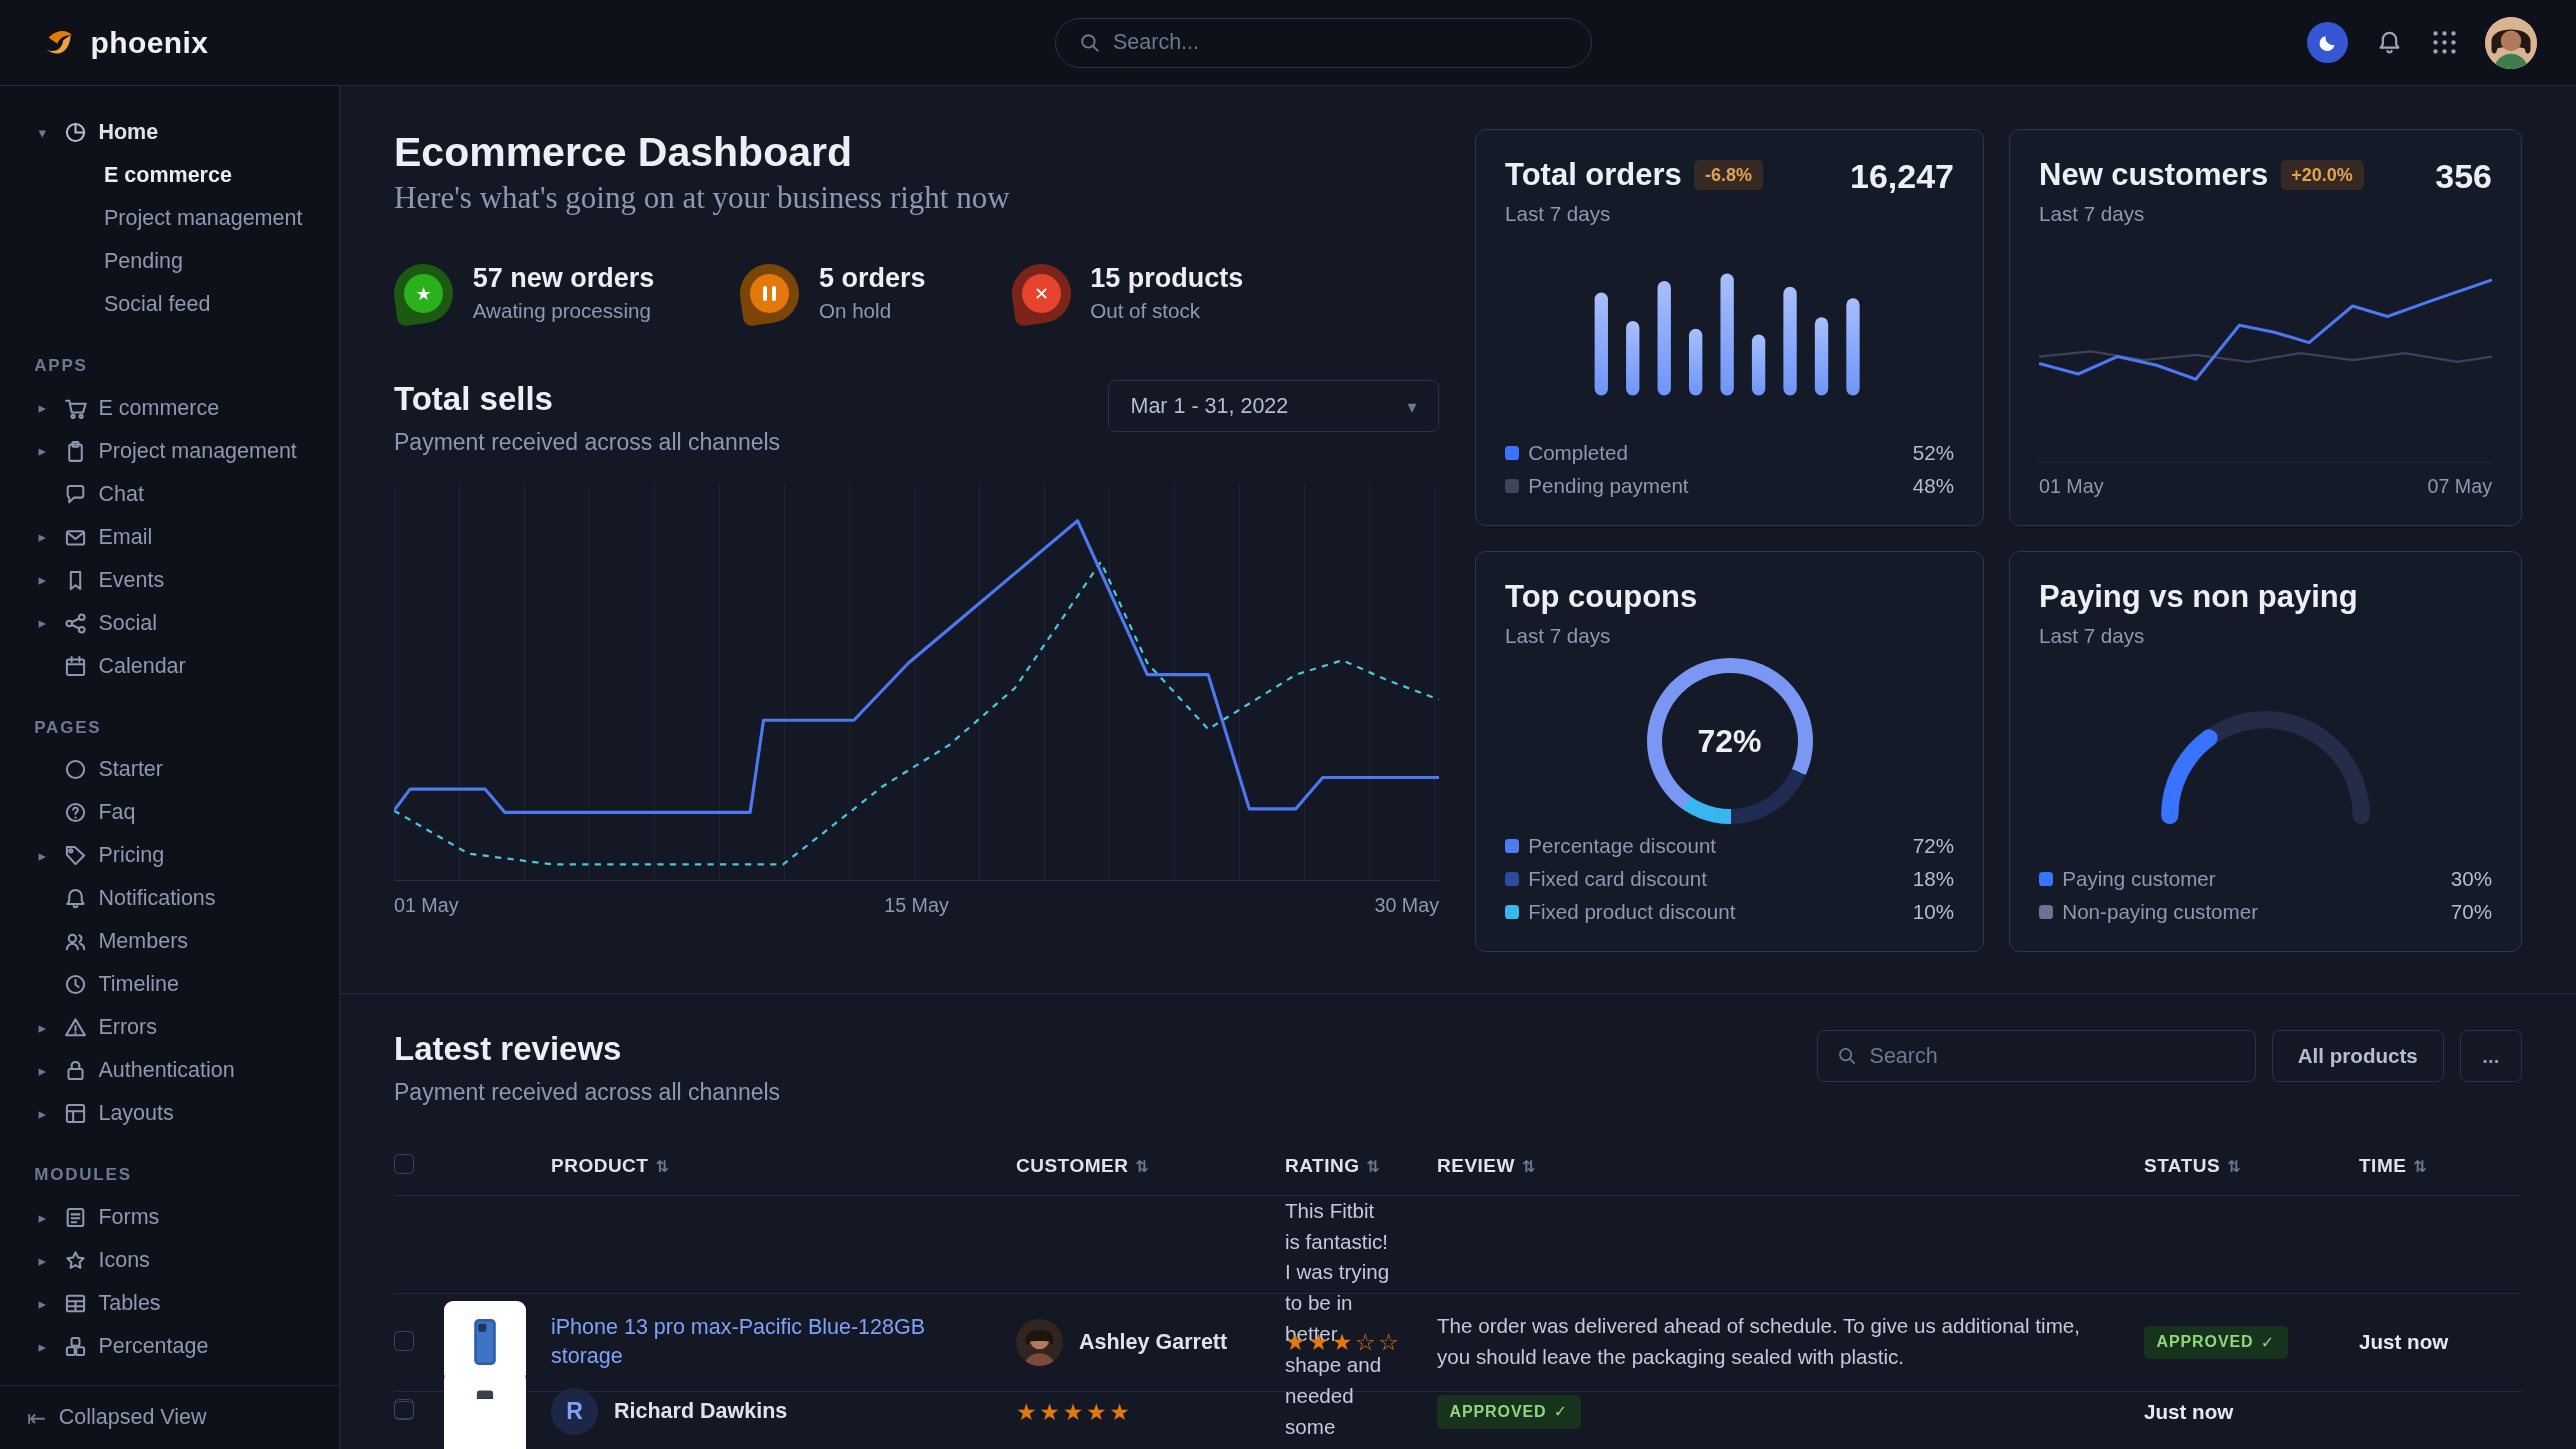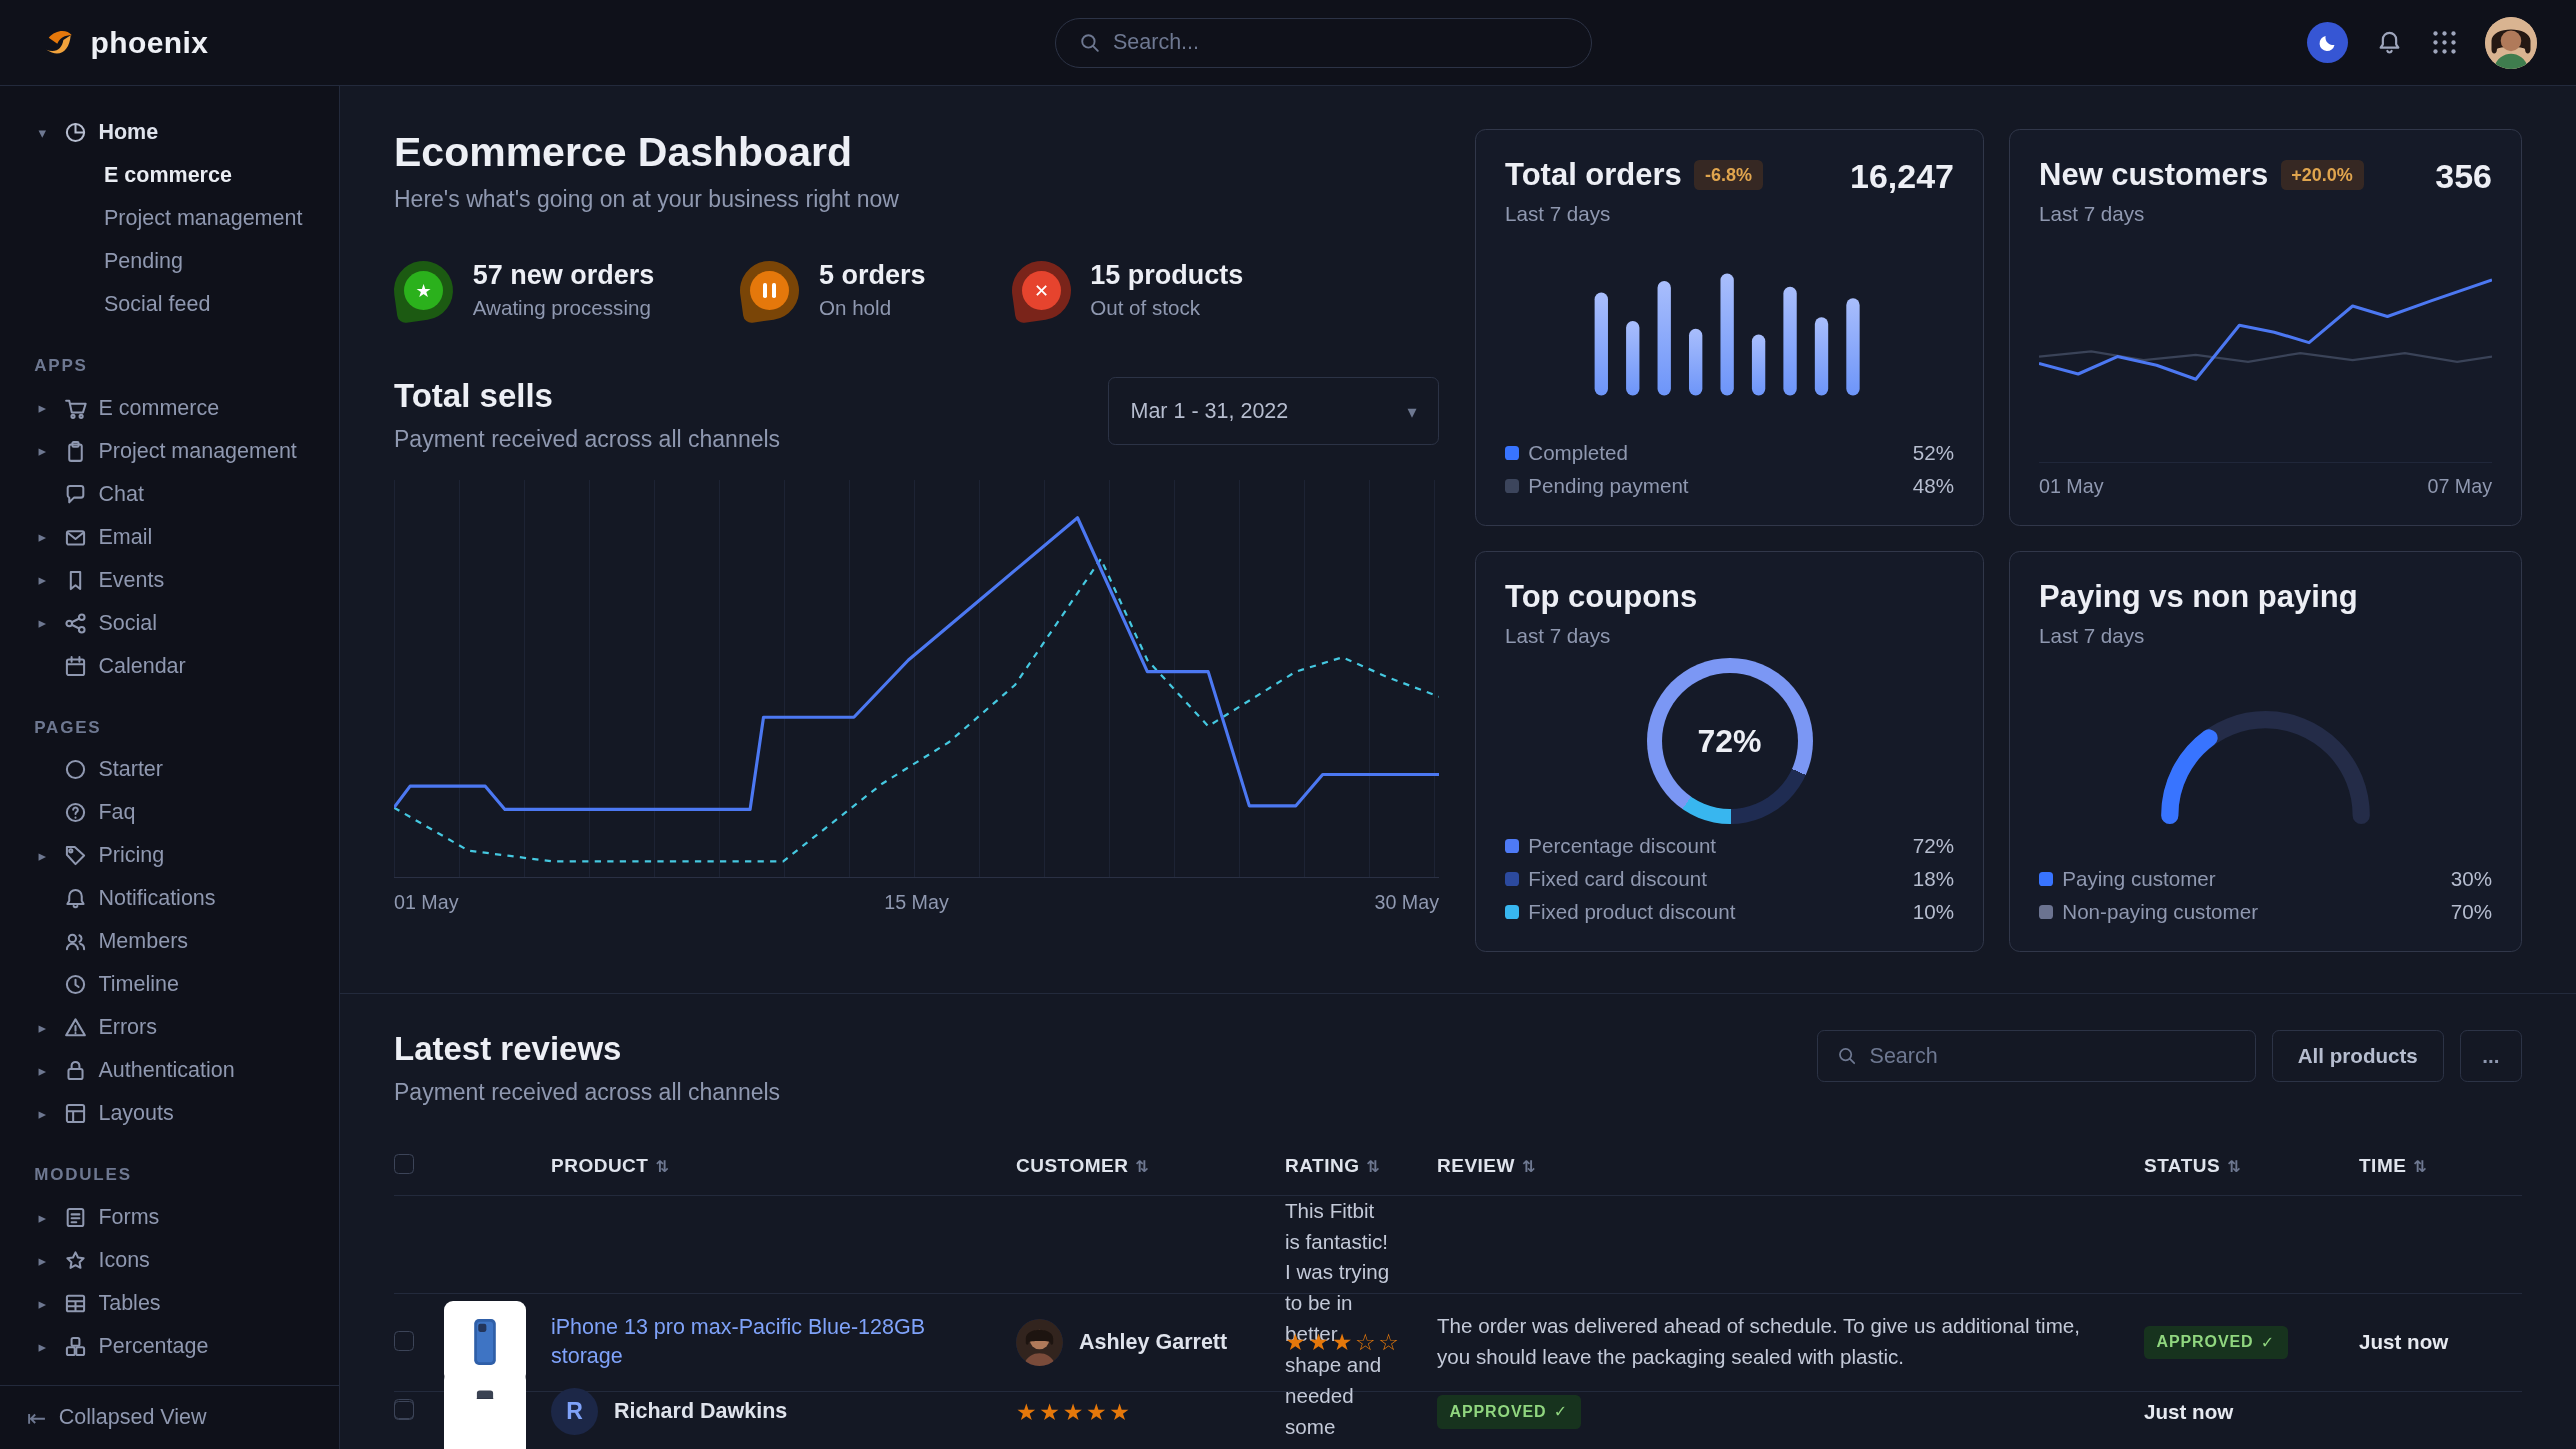--- a/index.html
+++ b/index.html
@@ -42,40 +42,40 @@
   .s-section{font-size:17px; font-weight:700; letter-spacing:1.8px; color:var(--muted2); margin:30px 0 10.7px 7.2px;}
   .collapse-bar{height:64px; border-top:0.9px solid var(--line); display:flex; align-items:center; gap:12.5px;
     padding:0 27px; color:var(--muted); font-size:21.5px; cursor:pointer;}
   .collapse-bar .glyph{font-size:23px; color:var(--muted2);}
 
   
   .main{overflow:hidden; padding:43px 54px 0;}
   .top-grid{display:grid; grid-template-columns:1fr 1047px; gap:36px;}
 
   .page-title{font-size:41px; font-weight:800; color:#edeff5;}
-  .page-subtitle{font-size:23px; color:var(--muted); margin-top:10px;}
+  .page-subtitle{font-size:31px; color:var(--muted); margin-top:4px;font-family:Liberation Serif, serif;}
 
   .stats-row{display:flex; gap:86px; margin-top:47px;}
   .stat{display:flex; align-items:center; gap:19.7px;}
   .stat-blob{width:59px; height:59px; border-radius:50% 50% 50% 14%; transform:rotate(-8deg);
     display:flex; align-items:center; justify-content:center;}
   .stat-blob .inner{width:39px; height:39px; border-radius:50%; transform:rotate(8deg);
     display:flex; align-items:center; justify-content:center; color:#fff; font-size:18px;}
   .blob-green{background:#1c5a12;} .blob-green .inner{background:#2bb11c;}
   .blob-orange{background:#7a4507;} .blob-orange .inner{background:#e5780b;}
   .blob-red{background:#7a241a;} .blob-red .inner{background:#e6442e;}
   .pause-bars{display:flex; gap:4.5px;}
   .pause-bars i{display:block; width:4.5px; height:14.3px; background:#fff; border-radius:1.8px;}
   .stat-title{font-size:27px; font-weight:700; color:#edeff5;}
   .stat-sub{font-size:20.6px; color:var(--muted); margin-top:5.4px;}
 
   .sells-header{display:flex; align-items:flex-start; margin-top:57px;}
   .h2{font-size:33px; font-weight:800; color:#edeff5;}
   .sub{font-size:23px; color:var(--muted); margin-top:10.7px;}
-  .date-select{margin-left:auto; height:68px; min-width:331px; border:0.9px solid #2c3346; border-radius:7.2px;
+  .date-select{margin-left:auto; height:52px; min-width:331px; border:0.9px solid #2c3346; border-radius:7.2px;
     display:flex; align-items:center; justify-content:space-between; gap:18px; padding:0 21.5px;
     color:#b6bdcf; font-size:21.5px; background:transparent; cursor:pointer;}
   .date-select .glyph{color:var(--muted2); font-size:18px;}
 
   .sells-chart{margin-top:27px;}
   .sells-svg-wrap{background-image:repeating-linear-gradient(to right,#1d2334 0 0.9px,transparent 0.9px 65px);
     border-bottom:0.9px solid #2a3044;}
   .x-labels{display:flex; justify-content:space-between; font-size:19.7px; color:var(--muted); margin-top:12.5px;}
 
   

